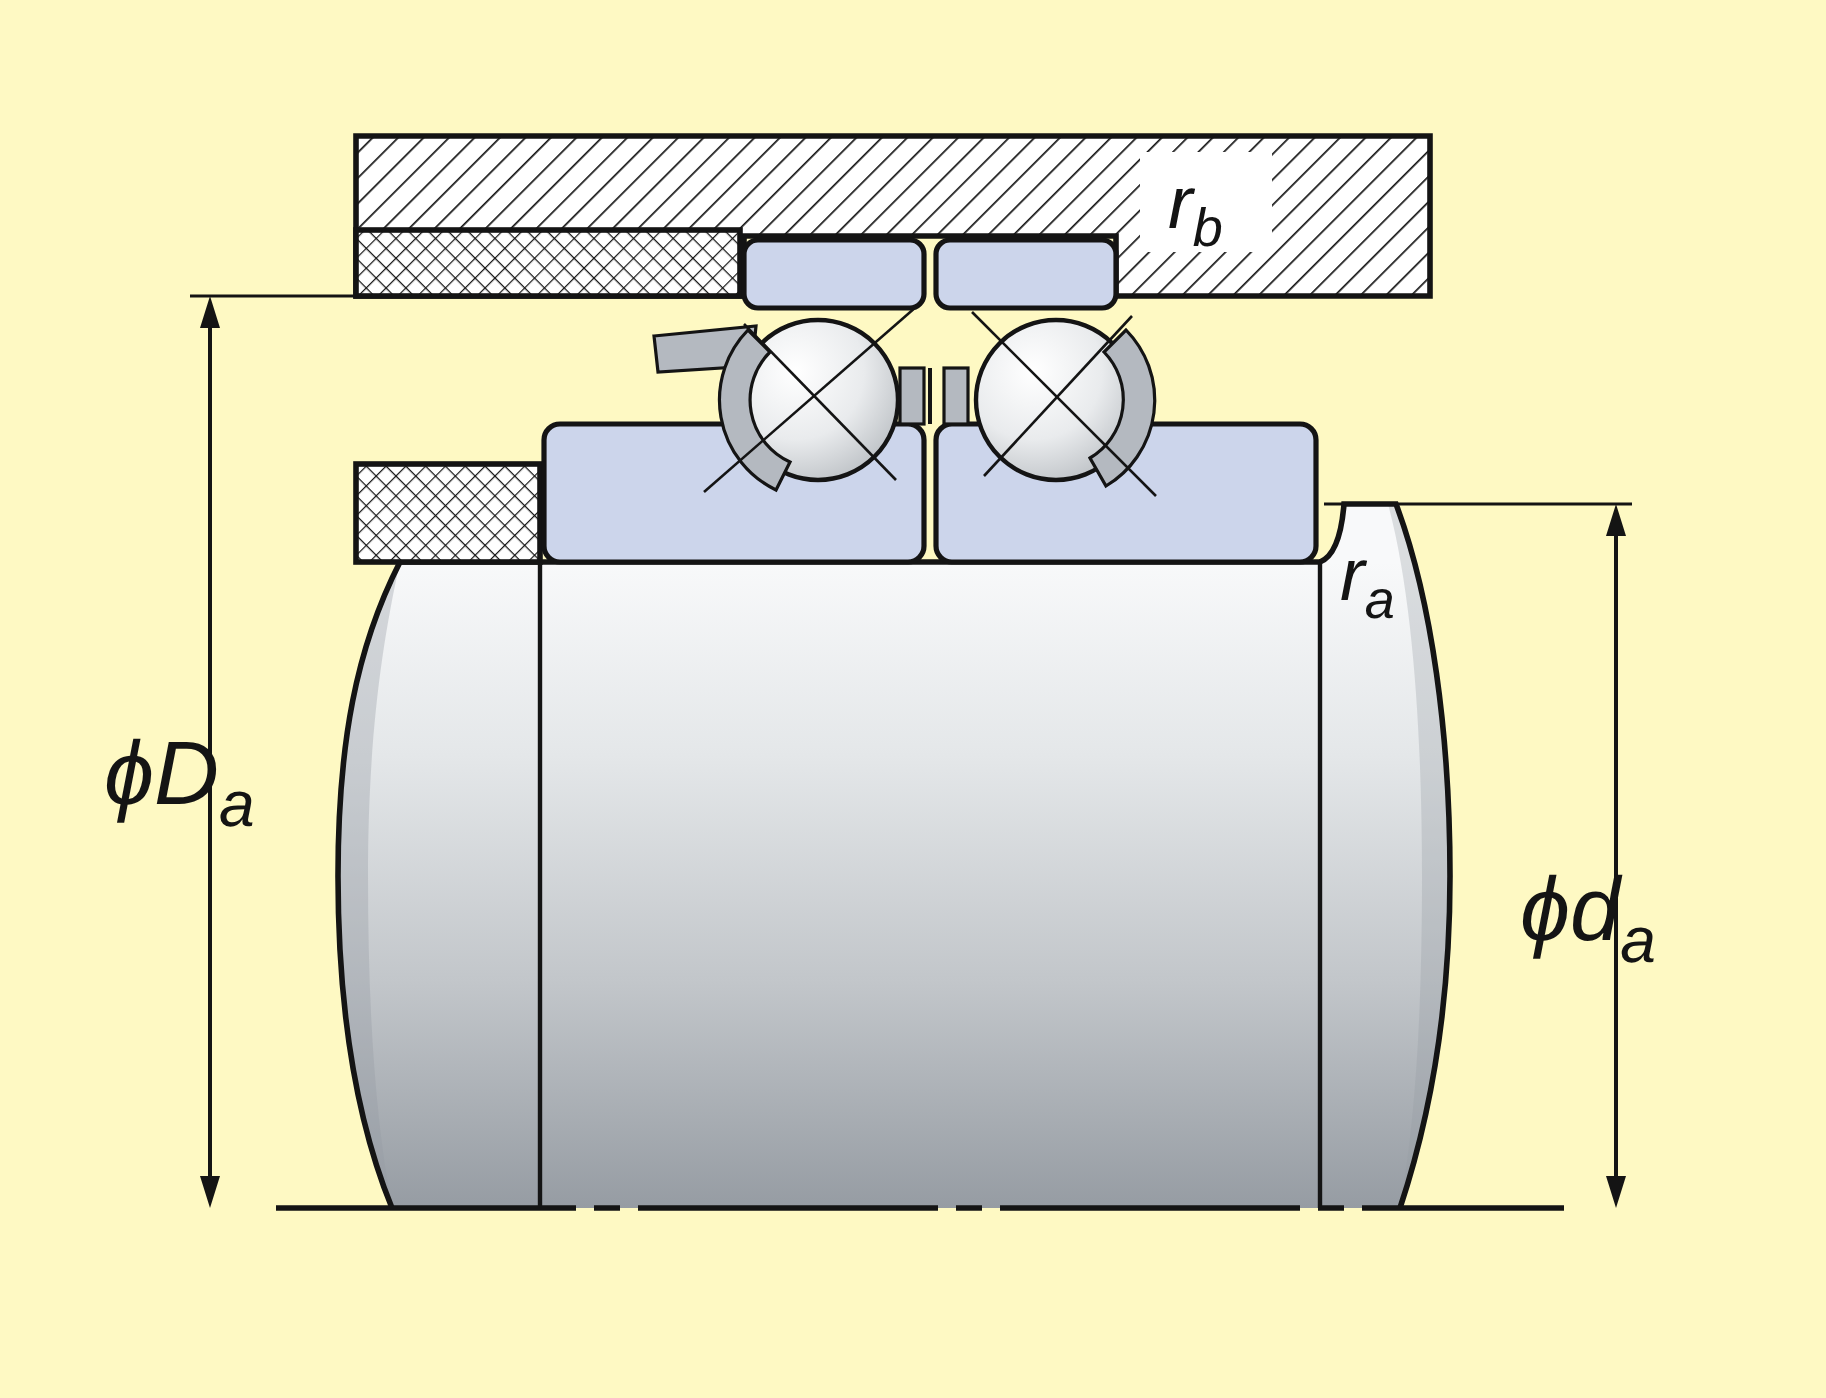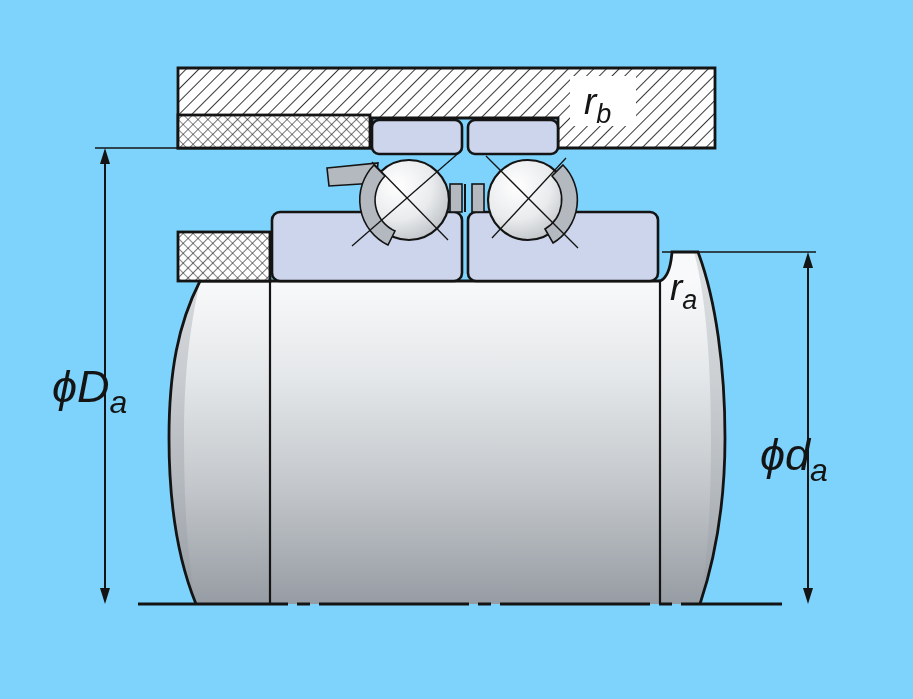--- a/index.html
+++ b/index.html
@@ -1,16 +1,16 @@
 <!DOCTYPE html>
 <html><head>
 <meta charset="utf-8">
 <style>
   html,body{margin:0;padding:0;background:#ffffff;}
-  .stage{width:913px;height:699px;position:relative;background:#7dd3fc;overflow:hidden;
+  .stage{width:913px;height:699px;position:relative;background:#fef9c3;overflow:hidden;
          font-family:"Liberation Sans",sans-serif;}
   svg{display:block;}
   .dim-main{font-family:"Liberation Sans","DejaVu Sans",sans-serif;font-style:italic;font-size:45px;}
   .dim-sub{font-family:"Liberation Sans","DejaVu Sans",sans-serif;font-style:italic;font-size:32px;}
   .r-main{font-family:"Liberation Sans","DejaVu Sans",sans-serif;font-style:italic;font-size:37px;}
   .r-sub{font-family:"Liberation Sans","DejaVu Sans",sans-serif;font-style:italic;font-size:27px;}
 </style>
 </head>
 <body>
 

